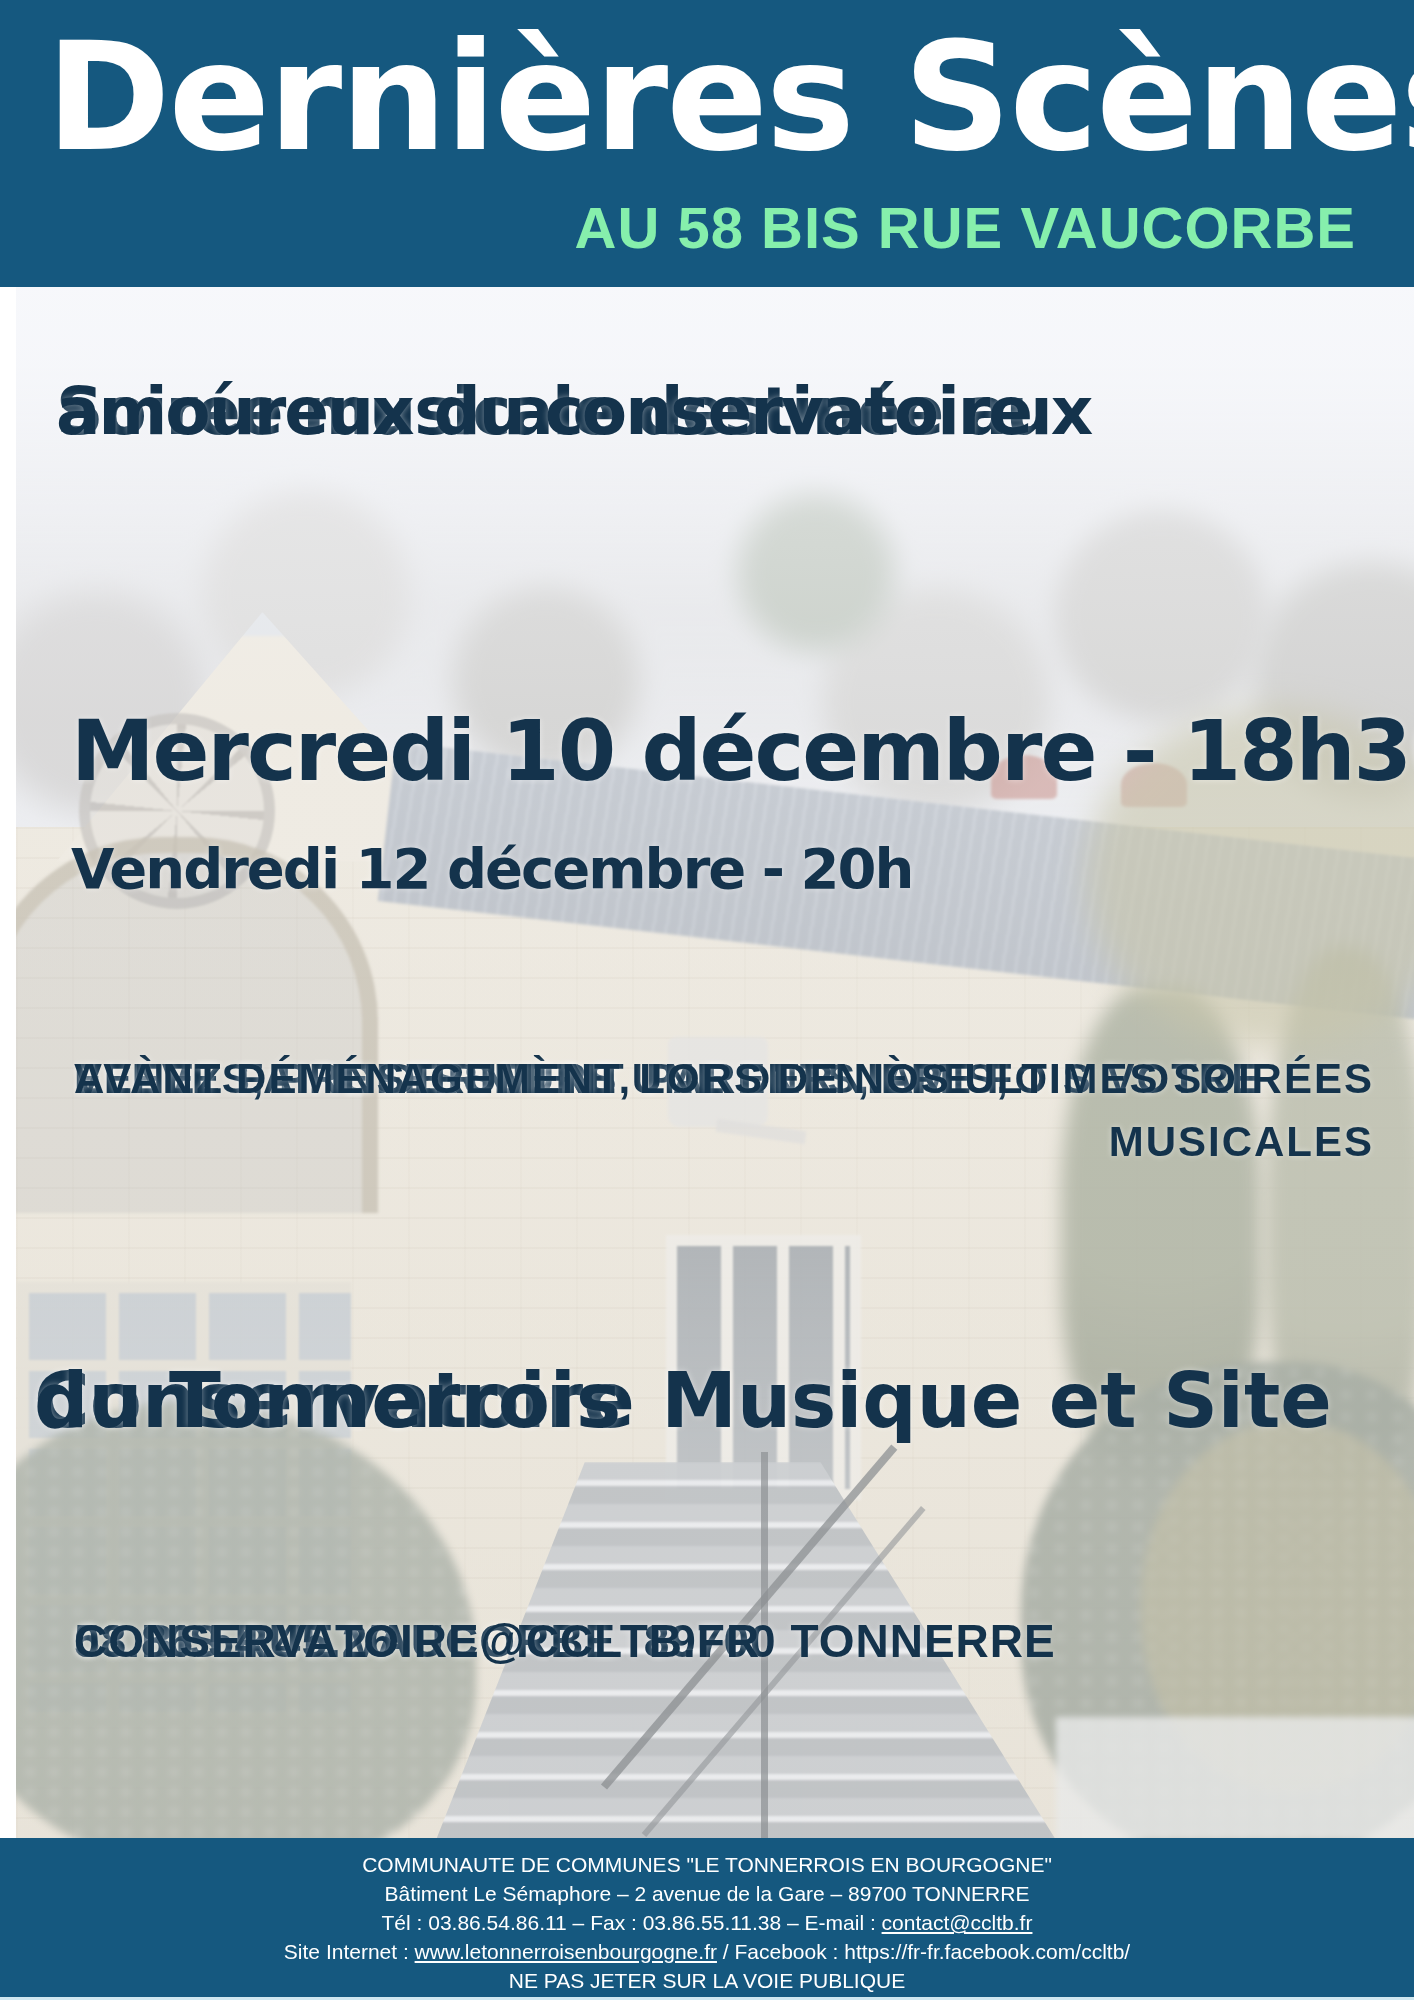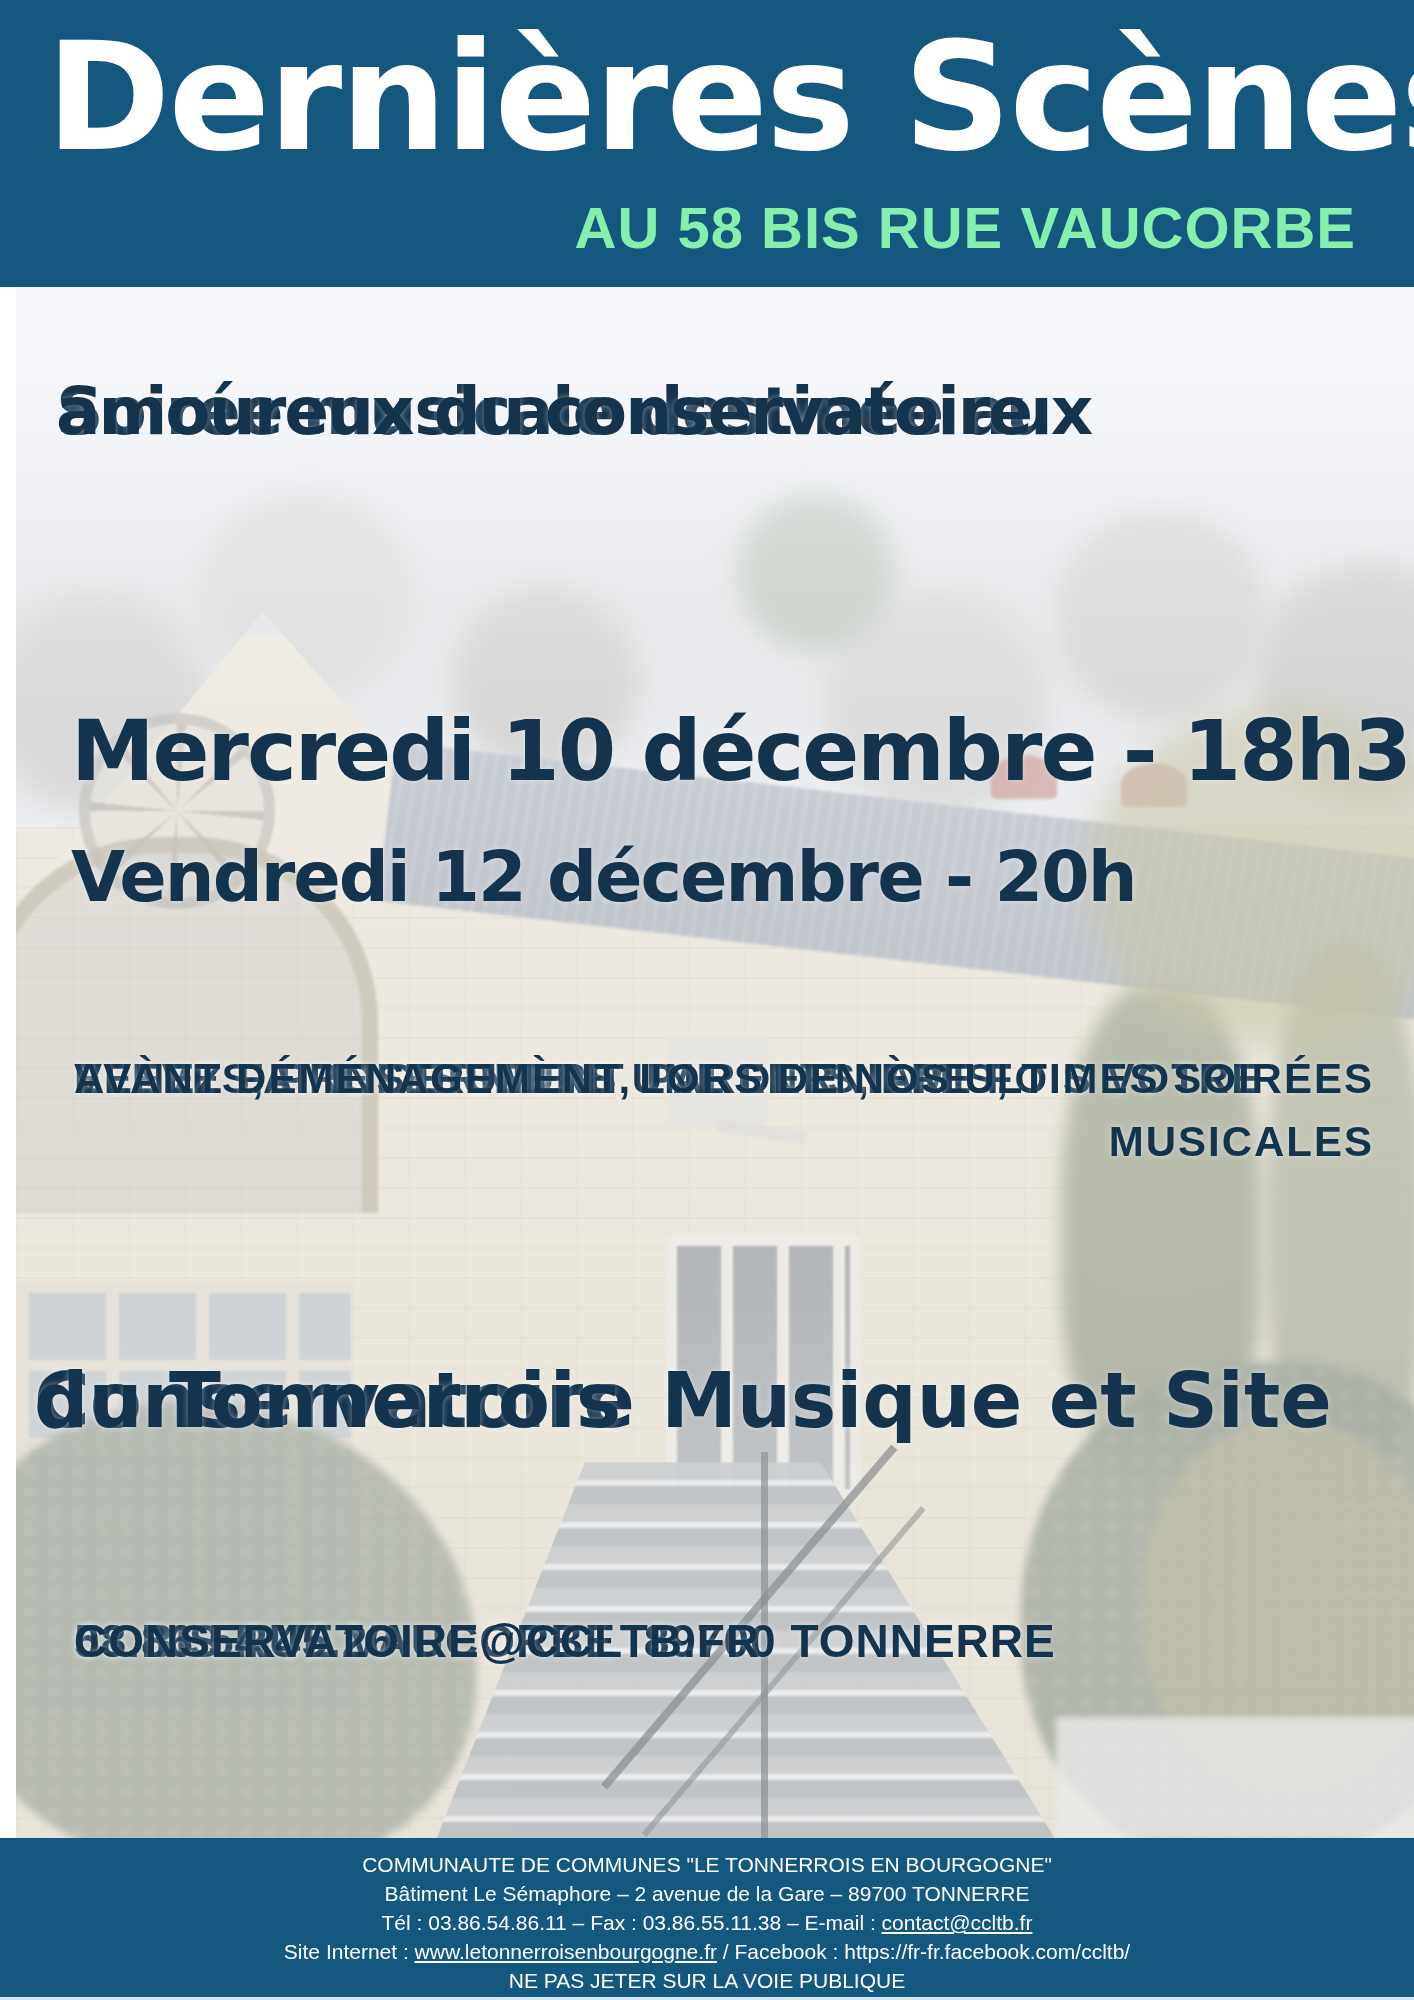--- a/index.html
+++ b/index.html
@@ -87,21 +87,21 @@
   .ph-wall-low{left:1040px;top:1430px;width:390px;height:123px;background:#dfe0dd;filter:blur(3px);opacity:.8;}
   .ph-veil{left:0;top:0;width:1414px;height:1553px;
     background:linear-gradient(180deg, rgba(248,249,252,.88) 0%, rgba(248,249,252,.6) 12%,
                rgba(246,247,250,.45) 28%, rgba(246,247,250,.42) 100%);}
 
   
   .navy{color:#14334C;text-shadow:0 0 6px rgba(255,255,255,.45);}
   .lead{left:40px;top:78px;width:1140px;text-align:center;font-weight:bold;
     font-size:66px;line-height:94px;letter-spacing:-2px;}
   .date-line1{left:55px;top:415px;font-weight:bold;font-size:84px;letter-spacing:-2px;white-space:nowrap;}
-  .date-line2{left:55px;top:549px;font-weight:bold;font-size:70px;letter-spacing:-2px;white-space:nowrap;}
+  .date-line2{left:55px;top:549px;font-weight:bold;font-size:56px;letter-spacing:-2px;white-space:nowrap;}
   .invitation{right:56px;top:760px;width:1300px;text-align:right;
     font-family:"Liberation Sans",sans-serif;font-weight:bold;
     font-size:42px;line-height:63px;letter-spacing:2px;}
   .organization{right:56px;top:1066px;width:1340px;text-align:right;font-weight:bold;
     font-size:76px;line-height:96px;letter-spacing:0;}
   .contact{right:56px;top:1323px;width:1300px;text-align:right;
     font-family:"Liberation Sans",sans-serif;font-weight:bold;
     font-size:46px;line-height:63px;letter-spacing:1px;}
 
   

